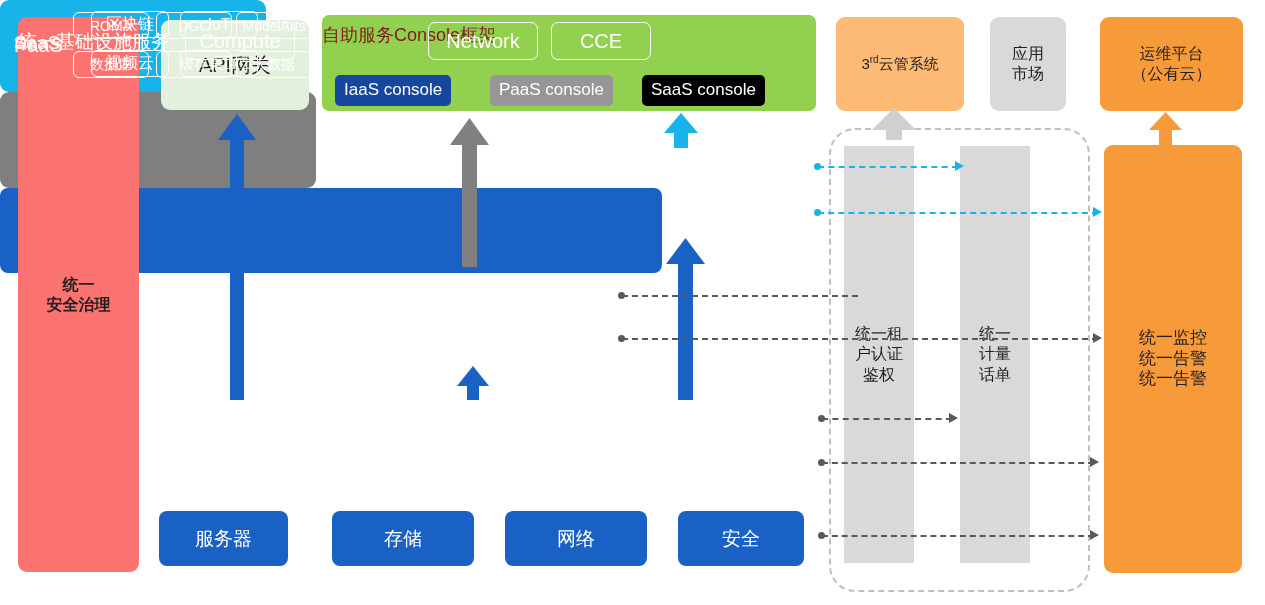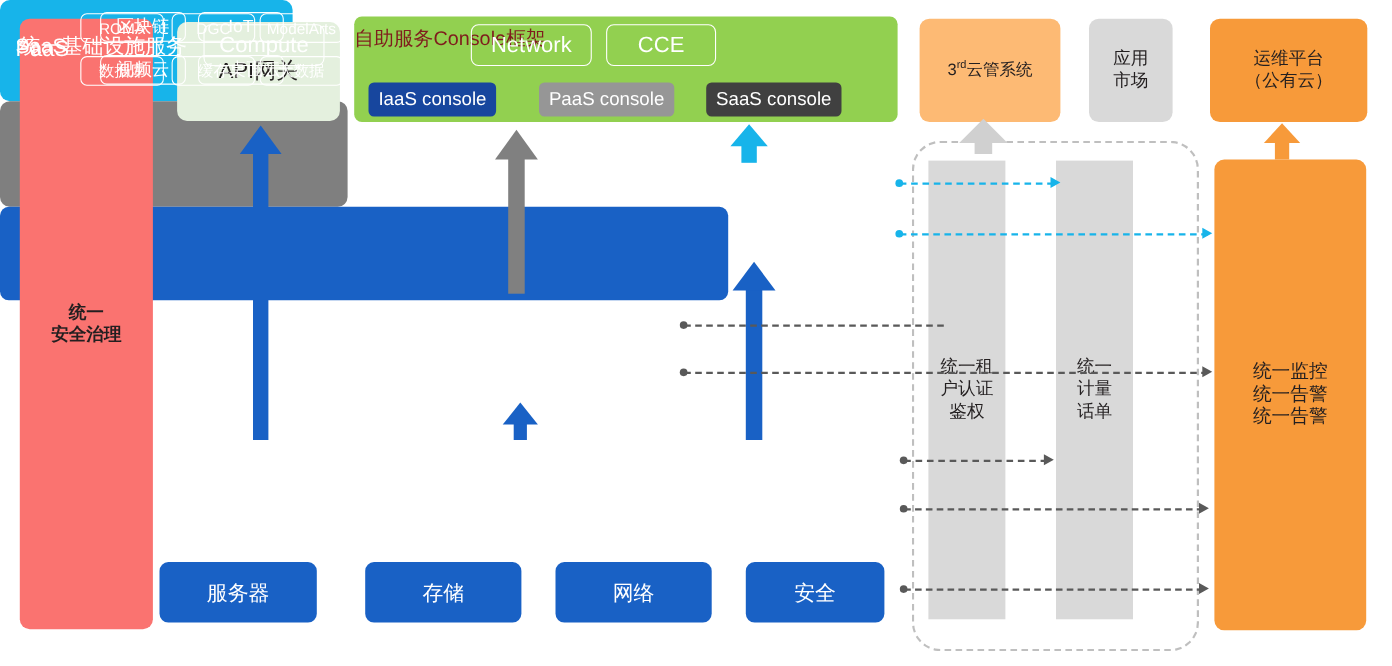--- a/index.html
+++ b/index.html
@@ -68,21 +68,21 @@
     display: flex;
     align-items: center;
     justify-content: center;
     color: #ffffff;
     font-size: 17px;
     box-sizing: border-box;
     padding: 0 9px;
   }
   #chip-iaas { left: 13px;  background: #17469e; }
   #chip-paas { left: 168px; background: #969696; }
-  #chip-saas { left: 320px; background: #404040; }
+  #chip-saas { left: 320px; background: #000000; }
 
   
   #third-party {
     left: 836px; top: 17px; width: 128px; height: 94px;
     background: #fdba74; border-radius: 9px;
     font-size: 15px; color: #231f20;
   }
   #app-market {
     left: 990px; top: 17px; width: 76px; height: 94px;
     background: #d9d9d9; border-radius: 9px;
@@ -181,21 +181,21 @@
   #infra-c3 { left: 551px; width: 100px; }
 
   
   .hw-box {
     position: absolute;
     top: 511px; height: 55px;
     background: #1961c5; border-radius: 8px;
     color: #ffffff; font-size: 19px;
     display: flex; align-items: center; justify-content: center;
   }
-  #hw0 { left: 145px; width: 143px; }
+  #hw0 { left: 159px; width: 129px; }
   #hw1 { left: 332px; width: 142px; }
   #hw2 { left: 505px; width: 142px; }
   #hw3 { left: 678px; width: 126px; }
 
   
   #shared-container {
     position: absolute;
     left: 829px; top: 128px; width: 261px; height: 464px;
     border: 2.2px dashed #bfbfbf;
     border-radius: 26px;

